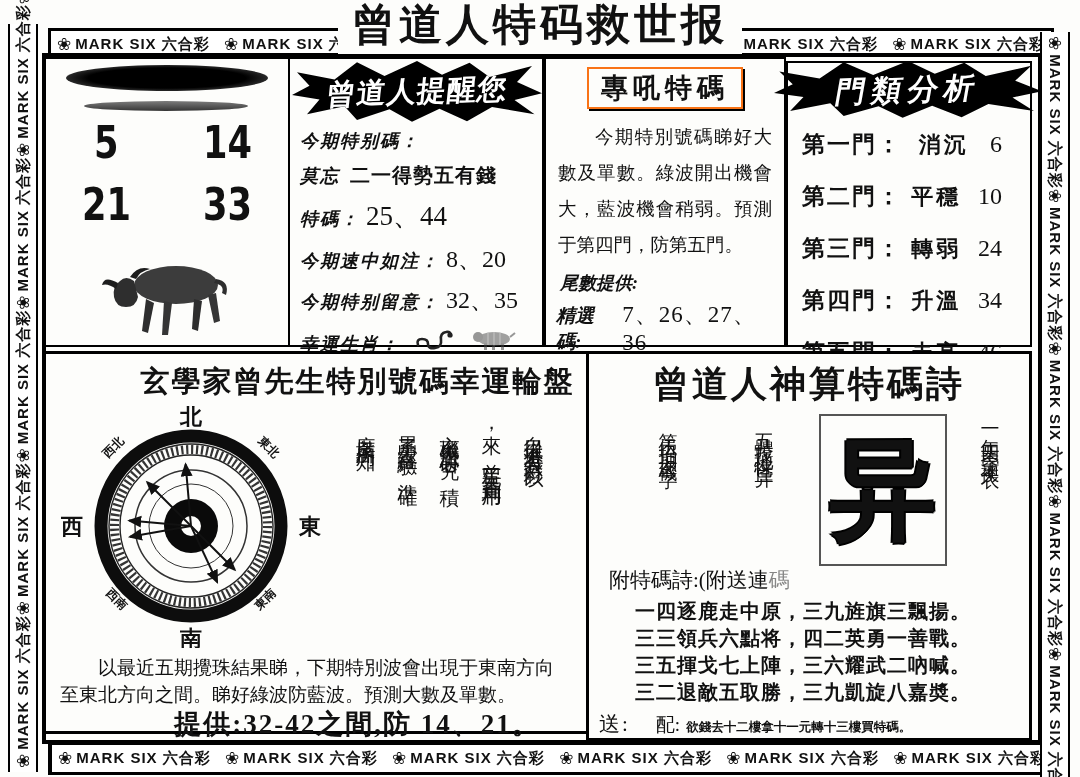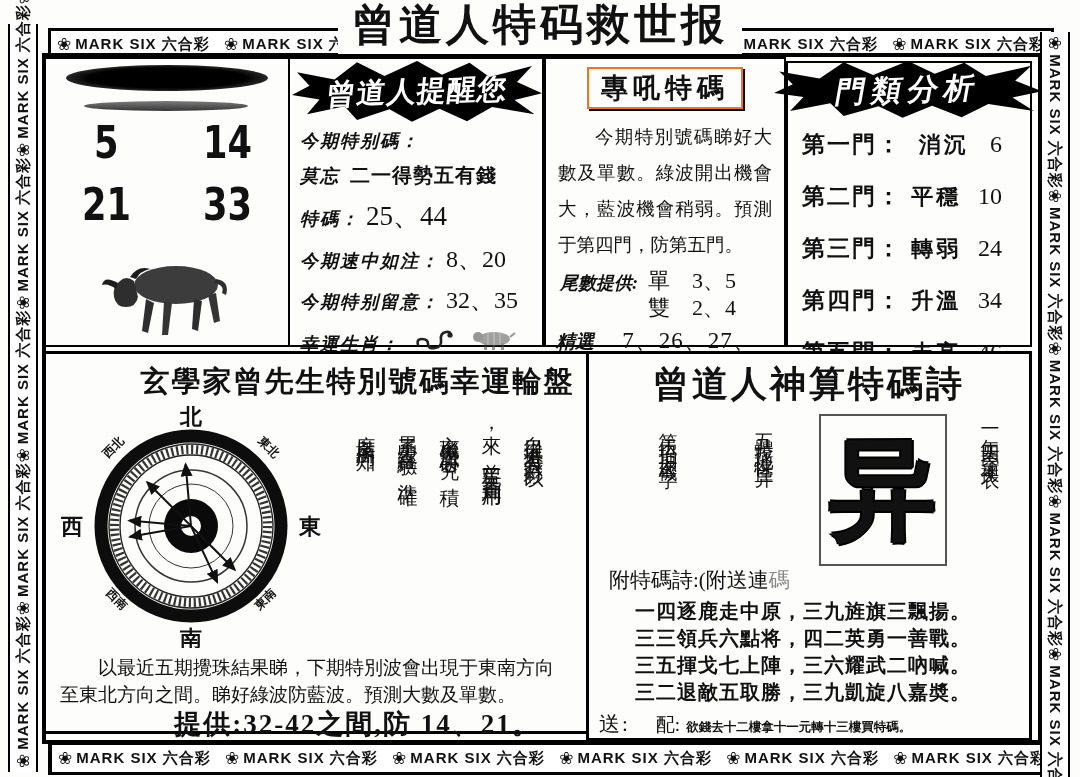--- a/index.html
+++ b/index.html
@@ -50,21 +50,21 @@
   .rlabel{font-weight:700;font-style:italic;letter-spacing:2px;}
   .rval{font-family:"Liberation Serif",serif;font-size:24px;margin-left:6px;}
   .brush{font-weight:900;font-size:20px;margin-left:10px;letter-spacing:1px;}
   .green{font-size:30px;font-weight:900;margin-left:14px;}
   
   .special{left:498px;top:0;width:242px;height:290px;text-align:center;}
   .sheader{display:inline-block;margin-top:8px;border:2px solid #f97316;padding:1px 12px;
            font-family:"DejaVu Sans",sans-serif;font-weight:900;font-size:27px;letter-spacing:5px;
            box-shadow:2px 2px 0 #000;}
   .sbody{margin:10px 12px 0;text-align:justify;text-indent:2em;font-size:18.5px;line-height:36px;}
-  .tails{display:flex;margin:4px 14px 0;align-items:flex-start;text-align:left;}
+  .tails{display:flex;margin:4px 14px 0;align-items:flex-start;text-align:left;flex-direction:column;}
   .tlabel{font-weight:900;font-style:italic;font-size:18px;margin-top:4px;}
   .tvals{margin-left:10px;font-size:22px;line-height:27px;}
   .picks{display:flex;margin:4px 10px 0;align-items:baseline;text-align:left;}
   .plabel{font-weight:900;font-style:italic;font-size:19px;}
   .pval{margin-left:6px;font-size:23px;letter-spacing:1px;}
   
   .gates{left:740px;top:4px;width:246px;height:286px;}
   .burst.r2{left:-14px;top:-2px;width:268px;height:58px;}
   .burst.r2 .btext{font-size:30px;letter-spacing:6px;transform:skewX(-12deg) rotate(-2deg);}
   .grows{position:absolute;left:14px;right:12px;top:66px;}
@@ -287,24 +287,20 @@
             <span class="green">绿</span>
           </div>
       </div>
     </div>
 
     <div class="panel special">
       <div class="sheader">專吼特碼</div>
       <div class="sbody">今期特別號碼睇好大數及單數。綠波開出機會大，藍波機會稍弱。預測于第四門，防第五門。</div>
       <div class="tails">
         <span class="tlabel">尾數提供:</span>
-        <span class="tvals">
-          <span style="display:block;">單　3、5</span>
-          <span style="display:block;">雙　2、4</span>
-        </span>
       </div>
       <div class="picks">
         <span class="plabel">精選碼:</span>
         <span class="pval">7、26、27、36</span>
       </div>
     </div>
 
     <div class="panel gates">
       <div class="burst r2">
         <span class="btext">門類分析</span>

